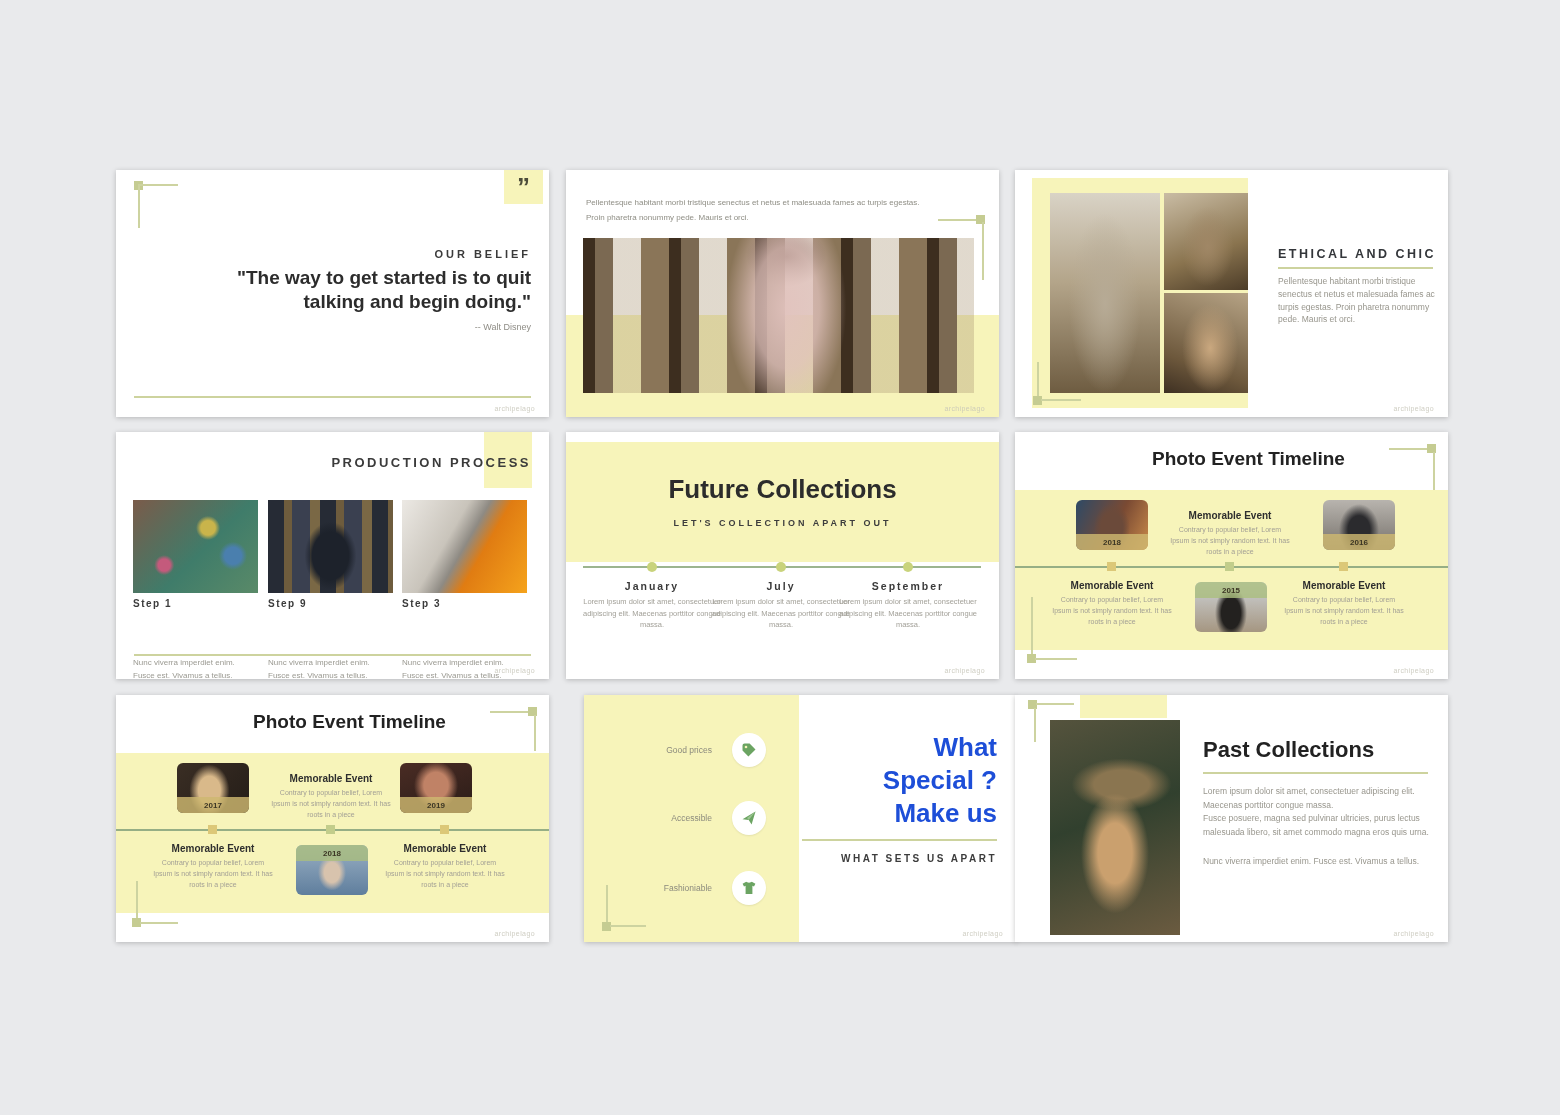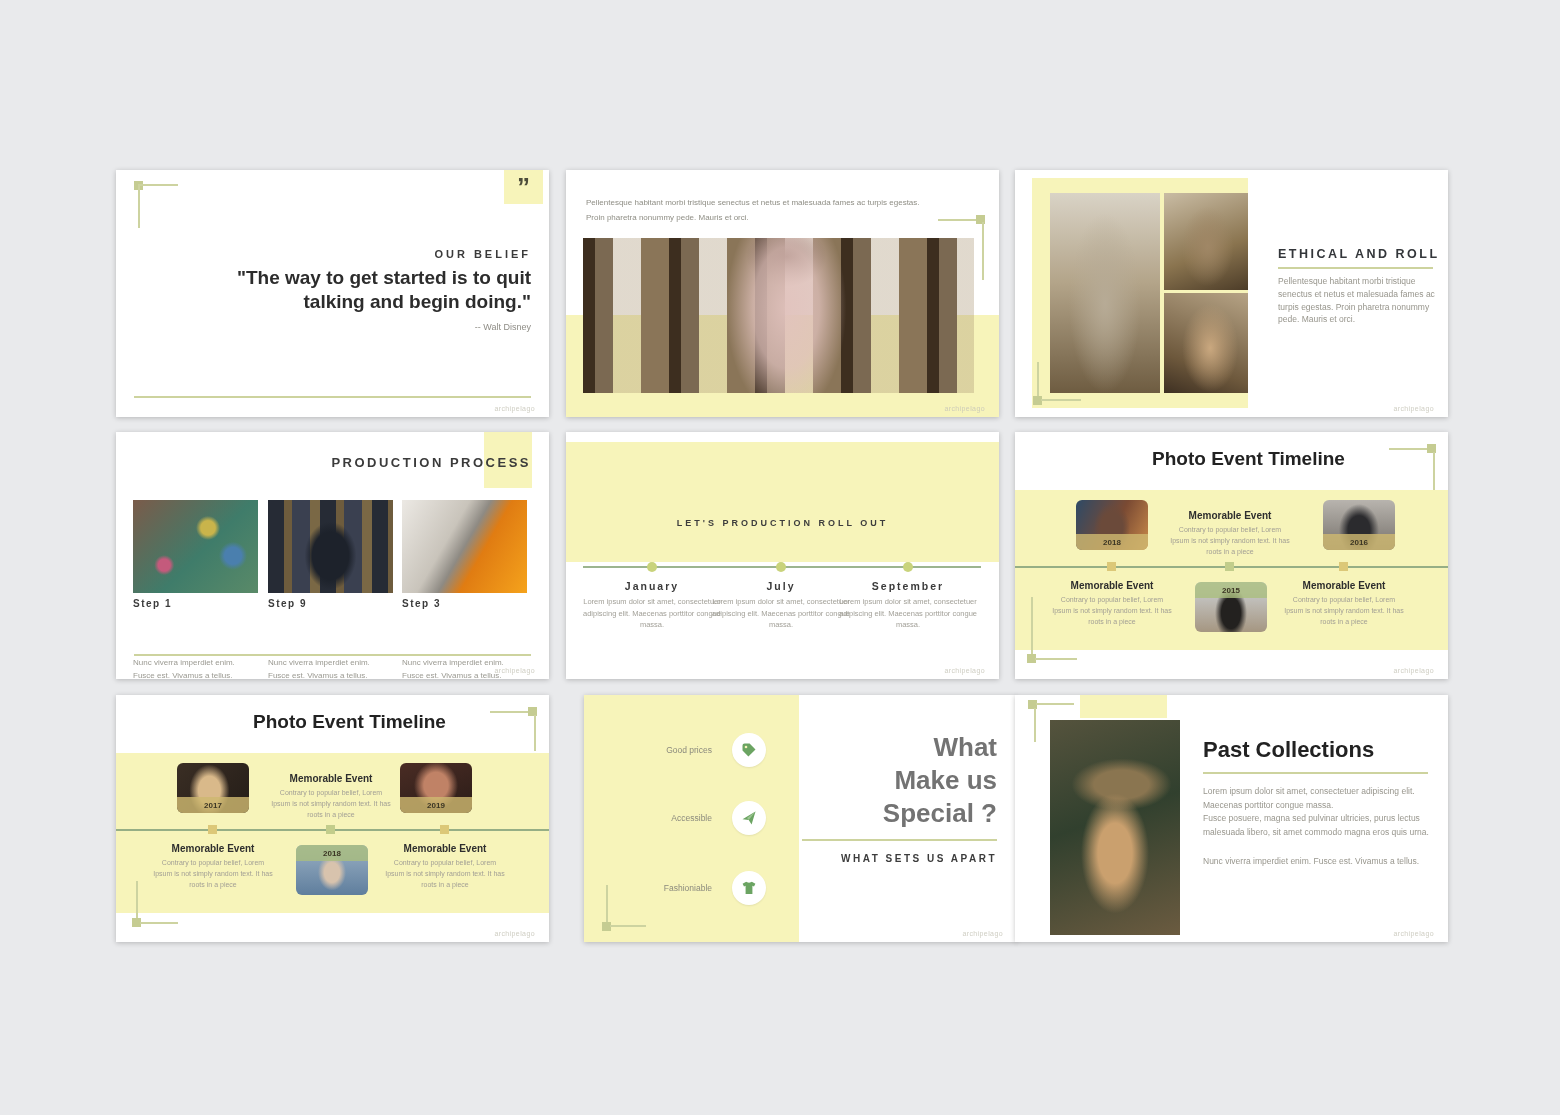--- a/index.html
+++ b/index.html
@@ -90,21 +90,21 @@
   #s6 .ph-b{left:308px;top:68px;background:radial-gradient(ellipse 20px 26px at 50% 60%, #2b2b2e 0 55%, #2b2b2e00 100%),linear-gradient(180deg,#b8b4ae 0%,#76716b 100%);}
   #s6 .ph-c{left:180px;top:150px;background:radial-gradient(ellipse 16px 26px at 50% 62%, #23211f 0 60%, #23211f00 100%),linear-gradient(180deg,#ced3d7 0%,#a59681 100%);}
   #s7 .ph-a{left:61px;top:68px;background:radial-gradient(ellipse 20px 26px at 45% 55%, #d9b98a 0 55%, #d9b98a00 100%),linear-gradient(135deg,#3a2e24 0%,#241d18 100%);}
   #s7 .ph-b{left:284px;top:68px;background:radial-gradient(ellipse 22px 24px at 50% 45%, #c08266 0 55%, #c0826600 100%),linear-gradient(160deg,#4a2c24 0%,#2a1c18 100%);}
   #s7 .ph-c{left:180px;top:150px;background:radial-gradient(ellipse 14px 18px at 50% 55%, #d8c3ad 0 55%, #d8c3ad00 100%),linear-gradient(180deg,#9ab0c4 0%,#5f7e9d 100%);}
   
   #s8 .panel{left:0;top:0;width:215px;height:247px;}
   #s8 .feat-label{position:absolute;left:16px;width:112px;text-align:right;font-size:8.5px;color:#8b8a7d;}
   #s8 .circle{position:absolute;left:148px;width:34px;height:34px;border-radius:50%;background:#fff;
               display:flex;align-items:center;justify-content:center;box-shadow:0 1px 2px rgba(0,0,0,.08);}
-  #s8 .t1{right:20px;top:36px;width:240px;text-align:right;font-size:26px;line-height:33px;font-weight:bold;color:#737373;}
+  #s8 .t1{right:20px;top:36px;width:240px;text-align:right;font-size:26px;line-height:33px;font-weight:bold;color:#1d4ed8;}
   #s8 .rule{left:218px;top:144px;width:195px;}
   #s8 .subtitle{right:20px;top:158px;font-size:10px;letter-spacing:2.5px;font-weight:bold;color:#3c3c3c;}
   
   #s9 .yrect{left:65px;top:0;width:87px;height:23px;}
   #s9 .photo{left:35px;top:25px;width:130px;height:215px;
      background:radial-gradient(ellipse 34px 60px at 50% 62%, #caa06e 0 50%, #caa06e00 100%),
        radial-gradient(ellipse 50px 26px at 55% 30%, #8a7550 0 55%, #8a755000 100%),
        linear-gradient(160deg,#55533d 0%,#31402e 45%,#6b5b40 100%);}
   #s9 .title{left:188px;top:42px;font-size:22px;font-weight:bold;color:#222;}
   #s9 .rule{left:188px;top:77px;width:225px;}
@@ -143,21 +143,21 @@
     <div class="abs yellow" style="left:0;top:145px;width:433px;height:102px"></div>
     <div class="photo"></div>
     <div class="wm">archipelago</div>
   </div>
 
   <div class="slide" id="s3">
     <div class="abs yellow yrect"></div>
     <div class="photo p1"></div>
     <div class="photo p2"></div>
     <div class="photo p3"></div>
-    <div class="abs title">ETHICAL AND ROLL</div>
+    <div class="abs title">ETHICAL AND CHIC</div>
     <div class="oliveline rule"></div>
     <div class="abs body">Pellentesque habitant morbi tristique senectus et netus et malesuada fames ac turpis egestas. Proin pharetra nonummy pede. Mauris et orci.</div>
     <div class="bv" style="left:22px;top:192px;height:36px"></div>
     <div class="bsq" style="left:18px;top:226px"></div>
     <div class="bh" style="left:26px;top:229px;width:40px"></div>
     <div class="wm">archipelago</div>
   </div>
 
   <div class="slide" id="s4">
     <div class="abs yellow yrect"></div>
@@ -175,21 +175,22 @@
     <div class="abs stept" style="left:286px">Step 3</div>
     <div class="abs stepl" style="left:286px;top:181px">Nunc viverra imperdiet enim.</div>
     <div class="abs stepl" style="left:286px;top:194px">Fusce est. Vivamus a tellus.</div>
 
     <div class="oliveline" style="left:18px;top:222px;width:397px"></div>
     <div class="wm">archipelago</div>
   </div>
 
   <div class="slide" id="s5">
     <div class="abs yellow band"></div>
-    <div class="abs subtitle">LET'S PRODUCTION ROLL OUT</div>
+    <div class="abs title">Future Collections</div>
+    <div class="abs subtitle">LET'S COLLECTION APART OUT</div>
     <div class="tline"></div>
     <div class="dot" style="left:81px"></div>
     <div class="dot" style="left:210px"></div>
     <div class="dot" style="left:337px"></div>
     <div class="month" style="left:16px">January</div>
     <div class="month" style="left:145px">July</div>
     <div class="month" style="left:272px">September</div>
     <div class="mtext" style="left:13px">Lorem ipsum dolor sit amet, consectetuer adipiscing elit. Maecenas porttitor congue massa.</div>
     <div class="mtext" style="left:142px">Lorem ipsum dolor sit amet, consectetuer adipiscing elit. Maecenas porttitor congue massa.</div>
     <div class="mtext" style="left:269px">Lorem ipsum dolor sit amet, consectetuer adipiscing elit. Maecenas porttitor congue massa.</div>
@@ -297,22 +298,22 @@
     </div>
     <div class="feat-label" style="top:188px">Fashioniable</div>
     <div class="circle" style="top:176px">
       <svg width="16" height="16" viewBox="0 0 16 16">
         <path d="M5.2 1.8 L1.6 3.8 L3 6.6 L4.6 5.8 L4.6 14 L11.4 14 L11.4 5.8 L13 6.6 L14.4 3.8 L10.8 1.8 C10.2 2.9 5.8 2.9 5.2 1.8 Z" fill="#6ba462"></path>
       </svg>
     </div>
 
     <div class="abs t1">
       <div>What</div>
+      <div>Special ?</div>
       <div>Make us</div>
-      <div>Special ?</div>
     </div>
     <div class="oliveline rule"></div>
     <div class="abs subtitle">WHAT SETS US APART</div>
 
     <div class="bv" style="left:22px;top:190px;height:38px"></div>
     <div class="bsq" style="left:18px;top:227px"></div>
     <div class="bh" style="left:26px;top:230px;width:36px"></div>
     <div class="wm">archipelago</div>
   </div>
 

